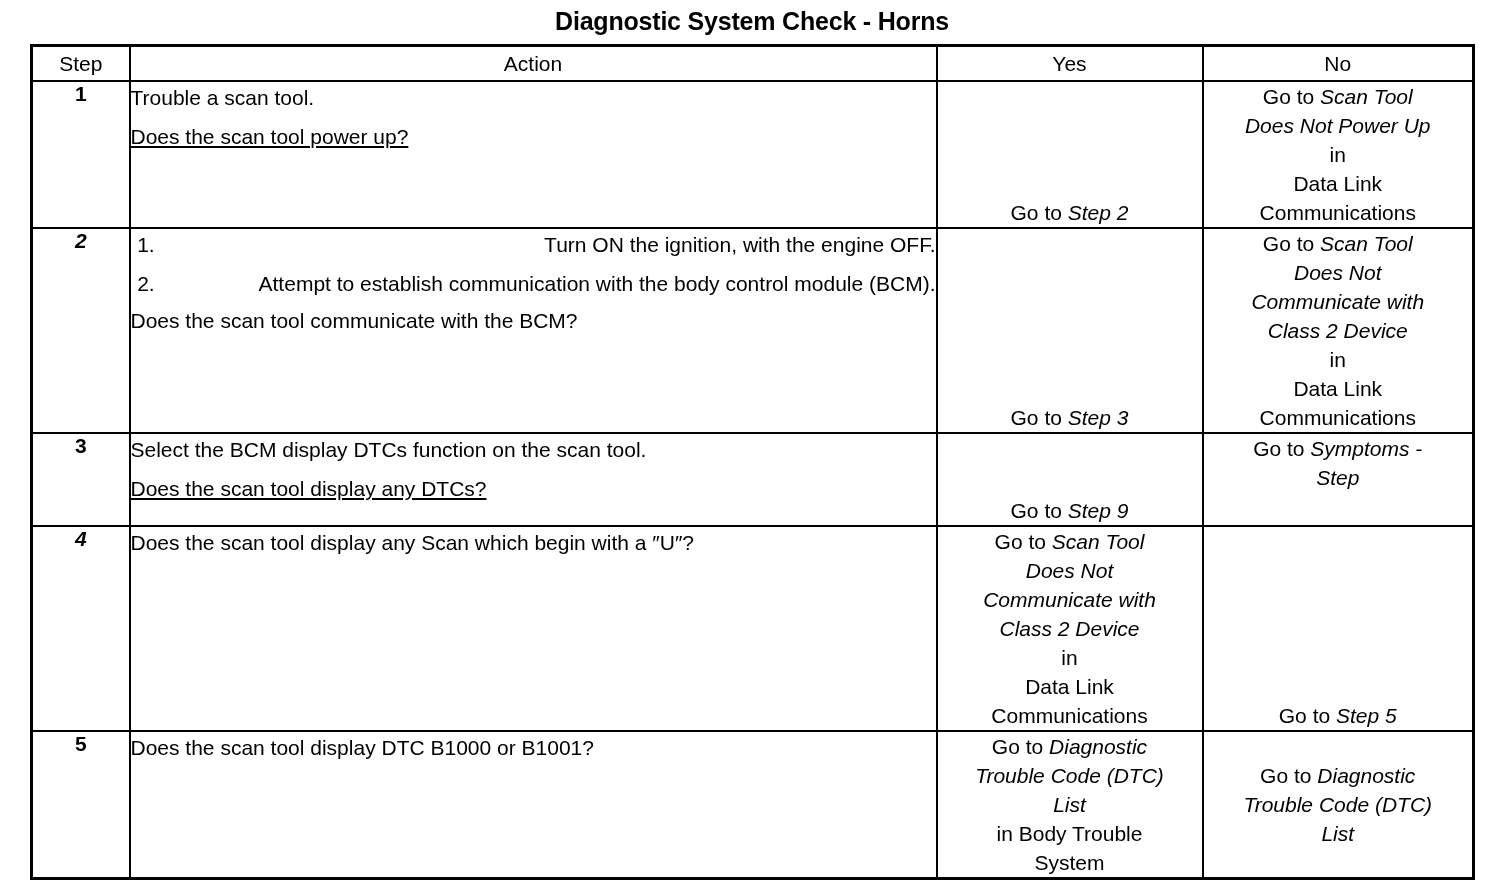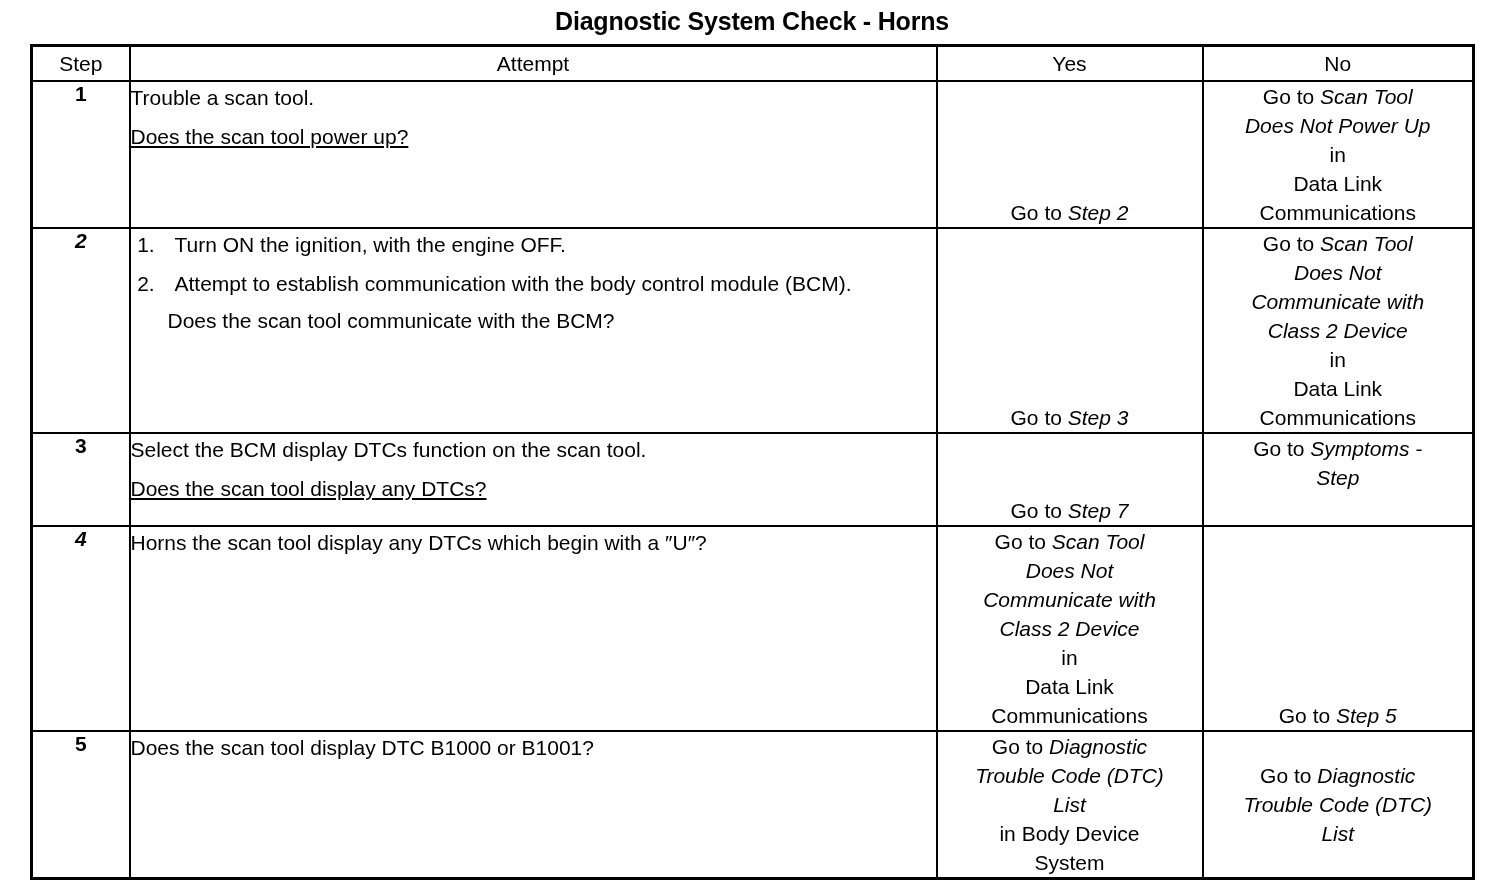--- a/index.html
+++ b/index.html
@@ -78,28 +78,29 @@
     font-size: 21px;
     line-height: 31px;
   }
   .act-line { white-space: normal; }
   .act-line + .act-line { margin-top: 8px; text-decoration: underline; }
 
   ol.steps {
     margin: 0 0 0 0;
     padding-left: 30px;
     list-style-position: outside;
+    text-align: right;
   }
   ol.steps li {
     margin: 0 0 8px 0;
     padding-left: 14px;
     line-height: 31px;
   }
   ol.steps li:last-child { margin-bottom: 6px; }
-  .after-list { margin-top: 6px; margin-left: 37px; }
+  .after-list { margin-top: 6px; }
 
   
   td.result {
     text-align: center;
     font-size: 21px;
     line-height: 29px;
     padding: 5px 4px 6px 4px;
   }
   td.result.v-bottom { vertical-align: bottom; }
   td.result.v-middle { vertical-align: middle; }
@@ -118,21 +119,21 @@
   <table class="dtc">
     <colgroup>
       <col class="c-step">
       <col class="c-action">
       <col class="c-yes">
       <col class="c-no">
     </colgroup>
     <thead>
       <tr>
         <th>Step</th>
-        <th>Attempt</th>
+        <th>Action</th>
         <th>Yes</th>
         <th>No</th>
       </tr>
     </thead>
     <tbody id="table-body">
         <tr style="height: 145px;">
           <td class="step">1</td>
           <td class="action">
             <div class="act-line">Trouble a scan tool.</div>
             <div class="act-line">Does the scan tool power up?</div>
@@ -160,45 +161,45 @@
             <div><span class="rom">Go to </span><span class="ital">Scan Tool</span><br><span class="ital">Does Not</span><br><span class="ital">Communicate with</span><br><span class="ital">Class 2 Device</span><br><span class="rom">in</span><br><span class="rom">Data Link</span><br><span class="rom">Communications</span></div>
           </td>
         </tr>
         <tr style="height: 93px;">
           <td class="step">3</td>
           <td class="action">
             <div class="act-line">Select the BCM display DTCs function on the scan tool.</div>
             <div class="act-line">Does the scan tool display any DTCs?</div>
           </td>
           <td class="result v-bottom">
-            <div><span class="rom">Go to </span><span class="ital">Step 7</span></div>
+            <div><span class="rom">Go to </span><span class="ital">Step 9</span></div>
           </td>
           <td class="result v-top">
             <div><span class="rom">Go to </span><span class="ital">Symptoms -</span><br><span class="ital">Step</span></div>
           </td>
         </tr>
         <tr style="height: 204px;">
           <td class="step ital">4</td>
           <td class="action">
-            <div class="act-line">Horns the scan tool display any DTCs which begin with a ″U″?</div>
+            <div class="act-line">Does the scan tool display any Scan which begin with a ″U″?</div>
           </td>
           <td class="result v-top">
             <div><span class="rom">Go to </span><span class="ital">Scan Tool</span><br><span class="ital">Does Not</span><br><span class="ital">Communicate with</span><br><span class="ital">Class 2 Device</span><br><span class="rom">in</span><br><span class="rom">Data Link</span><br><span class="rom">Communications</span></div>
           </td>
           <td class="result v-bottom">
             <div><span class="rom">Go to </span><span class="ital">Step 5</span></div>
           </td>
         </tr>
         <tr style="height: 144px;">
           <td class="step">5</td>
           <td class="action">
             <div class="act-line">Does the scan tool display DTC B1000 or B1001?</div>
           </td>
           <td class="result v-top">
-            <div><span class="rom">Go to </span><span class="ital">Diagnostic</span><br><span class="ital">Trouble Code (DTC)</span><br><span class="ital">List</span><br><span class="rom">in Body Device</span><br><span class="rom">System</span></div>
+            <div><span class="rom">Go to </span><span class="ital">Diagnostic</span><br><span class="ital">Trouble Code (DTC)</span><br><span class="ital">List</span><br><span class="rom">in Body Trouble</span><br><span class="rom">System</span></div>
           </td>
           <td class="result v-middle">
             <div><span class="rom">Go to </span><span class="ital">Diagnostic</span><br><span class="ital">Trouble Code (DTC)</span><br><span class="ital">List</span></div>
           </td>
         </tr>
       </tbody>
   </table>
 
 </div>
 

